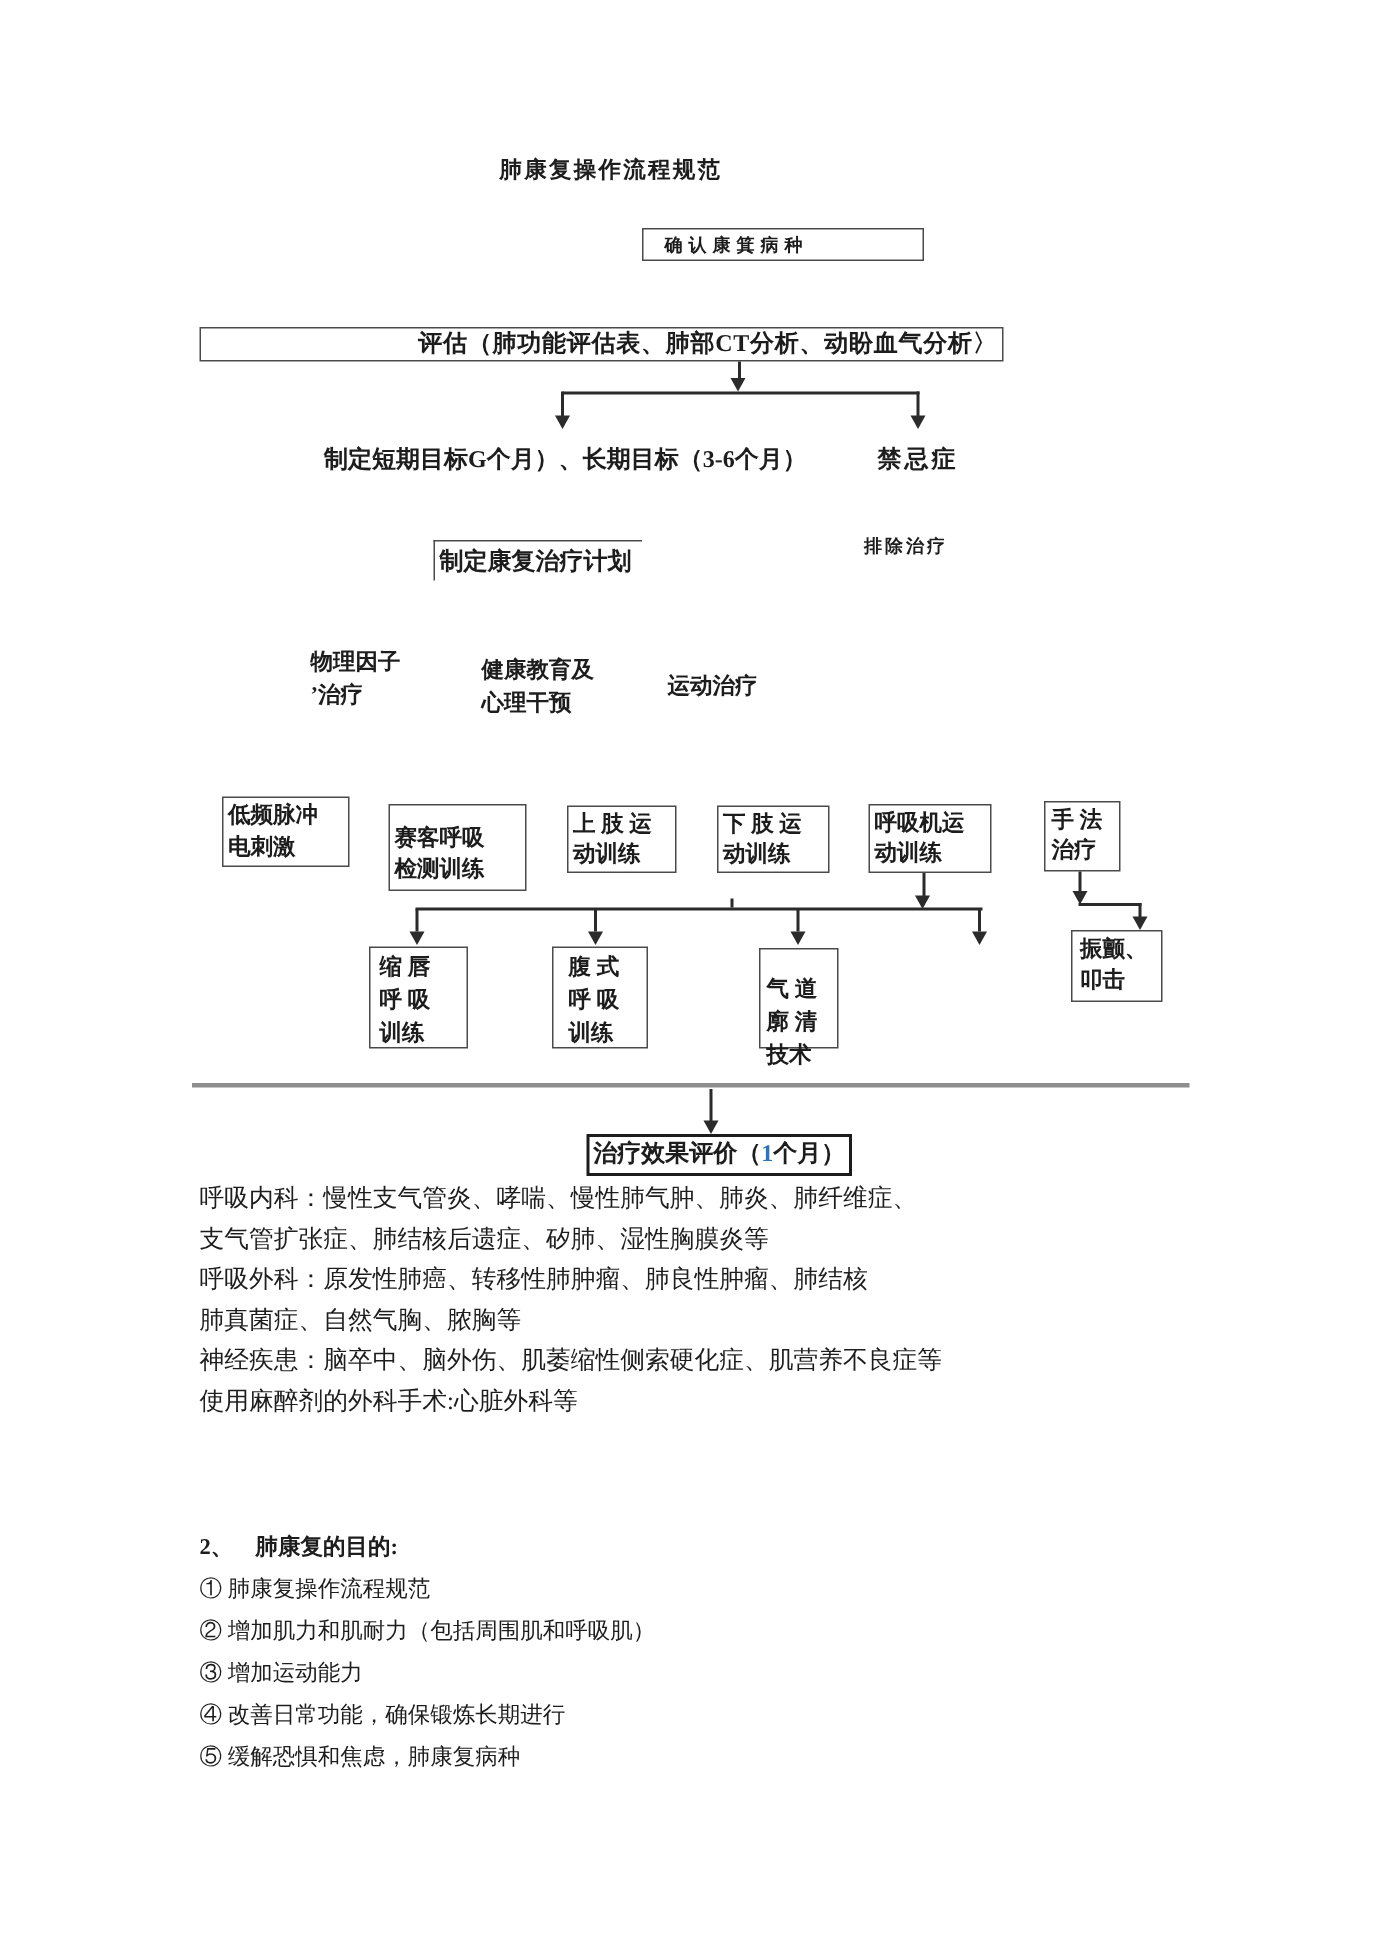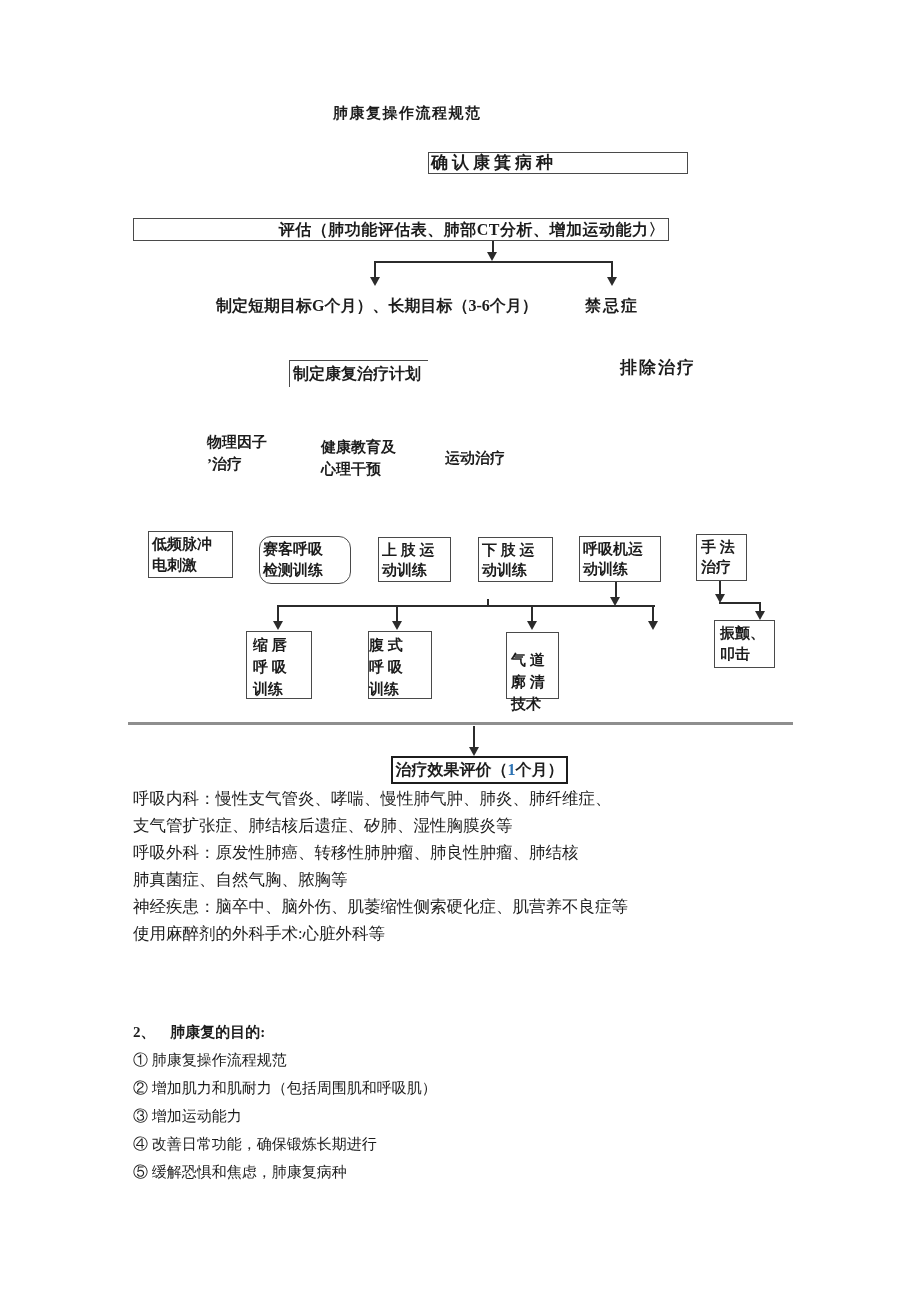--- a/index.html
+++ b/index.html
@@ -25,48 +25,48 @@
   .blue1{color:#2e74b5;}
   .grayrule{position:absolute;background:#8e8e8e;}
 </style>
 </head>
 <body>
 
 <div id="page">
 
   <div class="abs b" style="left:333px;top:104px;font-size:15px;letter-spacing:1.5px;">肺康复操作流程规范</div>
 
-  <div class="fbox" style="left:428px;top:152px;width:260px;height:22px;font-size:17px;line-height:20px;letter-spacing:4px;padding-left:2px;">确认康箕病种</div>
+  <div class="fbox" style="left:428px;top:152px;width:188px;height:22px;font-size:12px;line-height:20px;letter-spacing:4px;padding-left:14px;">确认康箕病种</div>
 
-  <div class="fbox" style="left:133px;top:218px;width:536px;height:23px;font-size:16px;line-height:21px;text-align:right;padding-right:3px;letter-spacing:0.5px;">评估（肺功能评估表、肺部CT分析、增加运动能力〉</div>
+  <div class="fbox" style="left:133px;top:218px;width:536px;height:23px;font-size:16px;line-height:21px;text-align:right;padding-right:3px;letter-spacing:0.5px;">评估（肺功能评估表、肺部CT分析、动盼血气分析〉</div>
 
   <div class="vline" style="left:492px;top:241px;height:12px;"></div>
   <div class="ah-down" style="left:487px;top:252px;"></div>
 
   <div class="hline" style="left:375px;top:261px;width:238px;"></div>
   <div class="vline" style="left:374px;top:261px;height:17px;"></div>
   <div class="ah-down" style="left:370px;top:277px;"></div>
   <div class="vline" style="left:611px;top:261px;height:17px;"></div>
   <div class="ah-down" style="left:607px;top:277px;"></div>
 
   <div class="abs b" style="left:216px;top:296px;font-size:16px;">制定短期目标G个月）、长期目标（3-6个月）</div>
   <div class="abs b" style="left:585px;top:296px;font-size:16px;letter-spacing:2px;">禁忌症</div>
 
   <div class="abs b" style="left:289px;top:360px;width:139px;height:27px;border-top:1px solid #4a4a4a;border-left:1px solid #4a4a4a;box-sizing:border-box;font-size:16px;padding:3px 0 0 3px;">制定康复治疗计划</div>
-  <div class="abs b" style="left:620px;top:356px;font-size:17px;letter-spacing:2px;">排除治疗</div>
+  <div class="abs b" style="left:576px;top:356px;font-size:12px;letter-spacing:2px;">排除治疗</div>
 
   <div class="abs b pre" style="left:207px;top:431px;font-size:15px;line-height:22px;">物理因子
 ’治疗</div>
   <div class="abs b pre" style="left:321px;top:436px;font-size:15px;line-height:22px;">健康教育及
 心理干预</div>
   <div class="abs b pre" style="left:445px;top:447px;font-size:15px;line-height:22px;">运动治疗</div>
 
   <div class="fbox" style="left:148px;top:531px;width:85px;height:47px;font-size:15px;line-height:21px;padding:2px 3px;">低频脉冲
 电刺激</div>
-  <div class="fbox" style="left:259px;top:536px;width:92px;height:48px;font-size:15px;line-height:21px;padding:2px 3px;border-radius:12px;">赛客呼吸
+  <div class="fbox" style="left:259px;top:536px;width:92px;height:58px;font-size:15px;line-height:21px;padding:12px 3px;">赛客呼吸
 检测训练</div>
   <div class="fbox" style="left:378px;top:537px;width:73px;height:45px;font-size:15px;line-height:20px;padding:2px 3px;">上 肢 运
 动训练</div>
   <div class="fbox" style="left:478px;top:537px;width:75px;height:45px;font-size:15px;line-height:20px;padding:2px 3px;">下 肢 运
 动训练</div>
   <div class="fbox" style="left:579px;top:536px;width:82px;height:46px;font-size:15px;line-height:20px;padding:2px 3px;">呼吸机运
 动训练</div>
   <div class="fbox" style="left:696px;top:534px;width:51px;height:47px;font-size:15px;line-height:20px;padding:2px 4px;">手 法
 治疗</div>
 
@@ -87,21 +87,21 @@
 
   <div class="vline" style="left:719px;top:581px;height:14px;"></div>
   <div class="ah-down" style="left:715px;top:594px;"></div>
   <div class="hline" style="left:719px;top:602px;width:42px;"></div>
   <div class="vline" style="left:759px;top:602px;height:10px;"></div>
   <div class="ah-down" style="left:755px;top:611px;"></div>
 
   <div class="fbox" style="left:246px;top:631px;width:66px;height:68px;font-size:15px;line-height:22px;padding:2px 6px;">缩 唇
 呼 吸
 训练</div>
-  <div class="fbox" style="left:368px;top:631px;width:64px;height:68px;font-size:15px;line-height:22px;padding:2px 0;">腹 式
+  <div class="fbox" style="left:368px;top:631px;width:64px;height:68px;font-size:15px;line-height:22px;padding:2px 10px;">腹 式
 呼 吸
 训练</div>
   <div class="fbox" style="left:506px;top:632px;width:53px;height:67px;font-size:15px;line-height:22px;padding:16px 4px;">气 道
 廓 清
 技术</div>
   <div class="fbox" style="left:714px;top:620px;width:61px;height:48px;font-size:15px;line-height:21px;padding:2px 5px;">振颤、
 叩击</div>
 
   <div class="grayrule" style="left:128px;top:722px;width:665px;height:3px;"></div>
 

